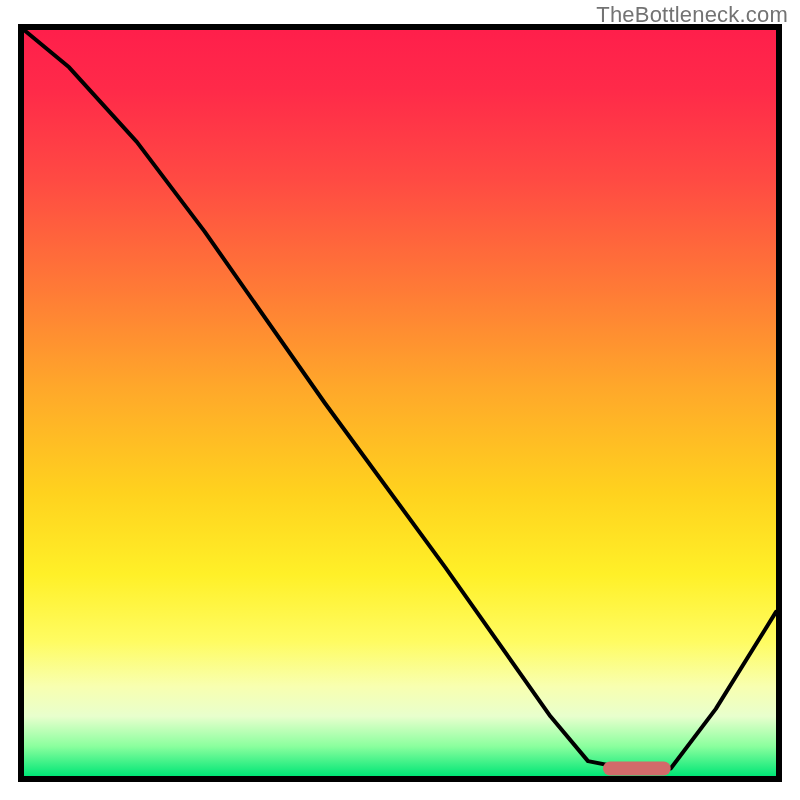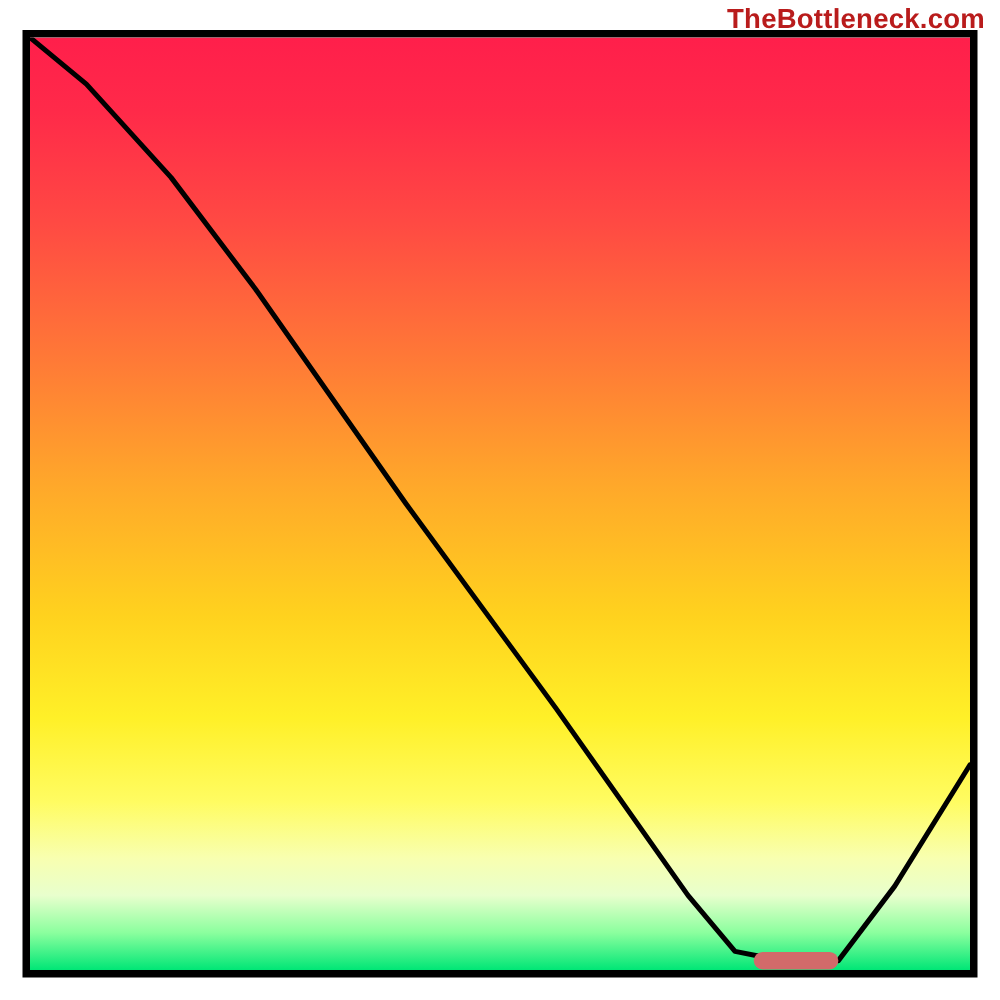--- a/index.html
+++ b/index.html
@@ -14,22 +14,22 @@
   .container {
     position: relative;
     width: 800px;
     height: 800px;
   }
   .watermark {
     position: absolute;
     top: 2px;
     right: 12px;
     font-size: 22px;
-    font-weight: 700;
-    color: #b91c1c;
+    font-weight: 400;
+    color: #737373;
     letter-spacing: 0.2px;
     user-select: none;
   }
   .plot-border {
     position: absolute;
     left: 18px;
     top: 24px;
     width: 764px;
     height: 758px;
     border: 6px solid #000;

